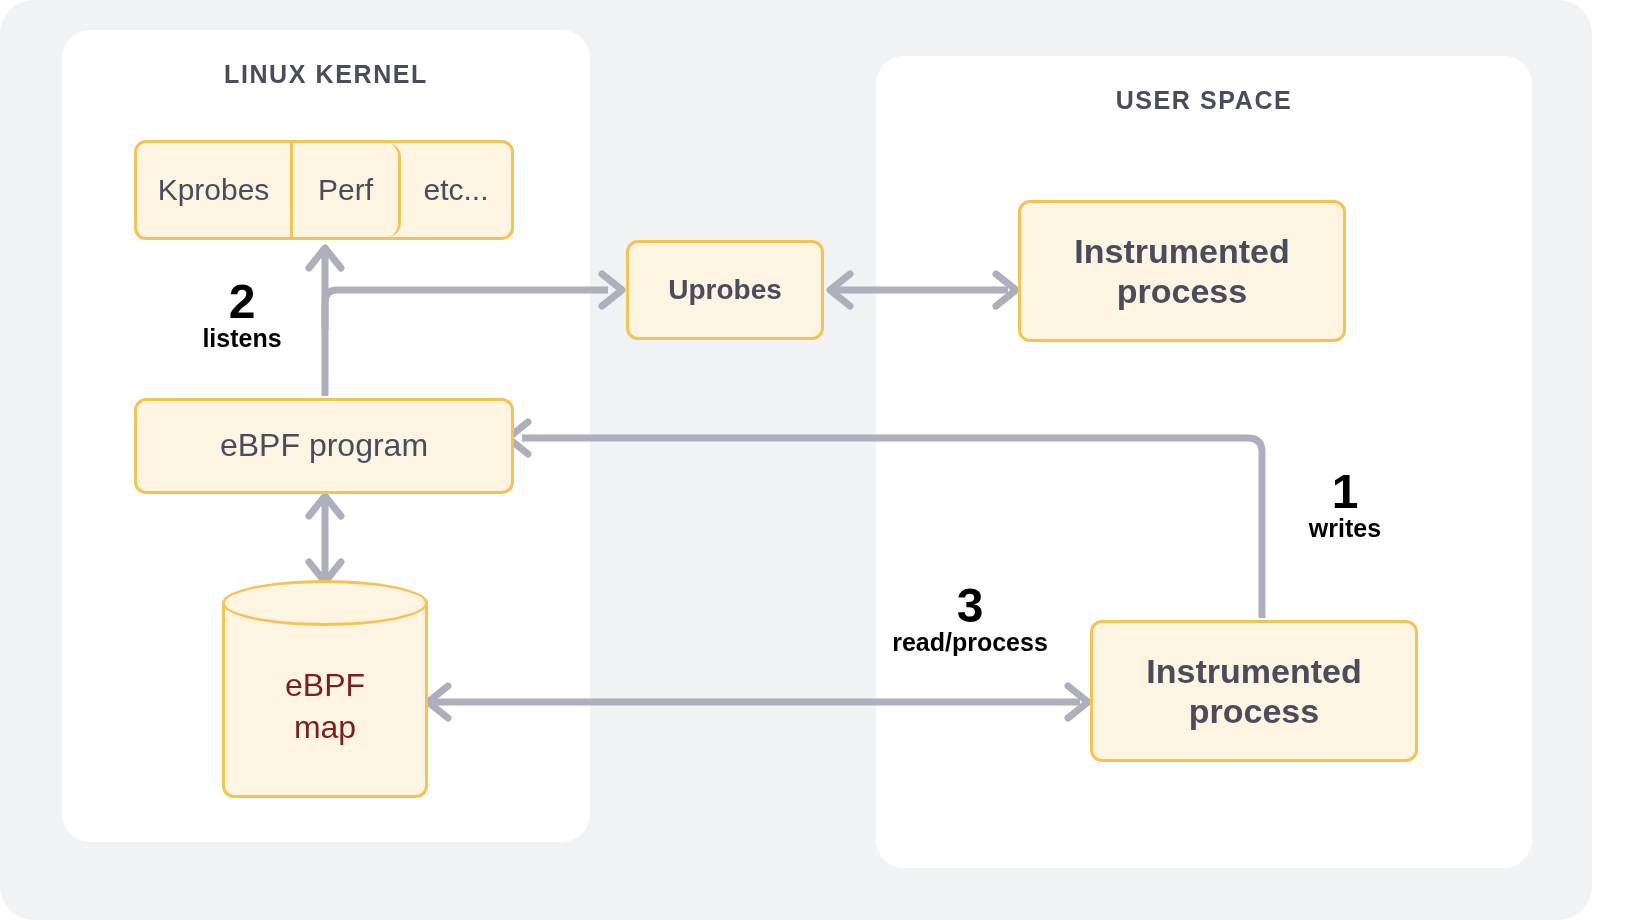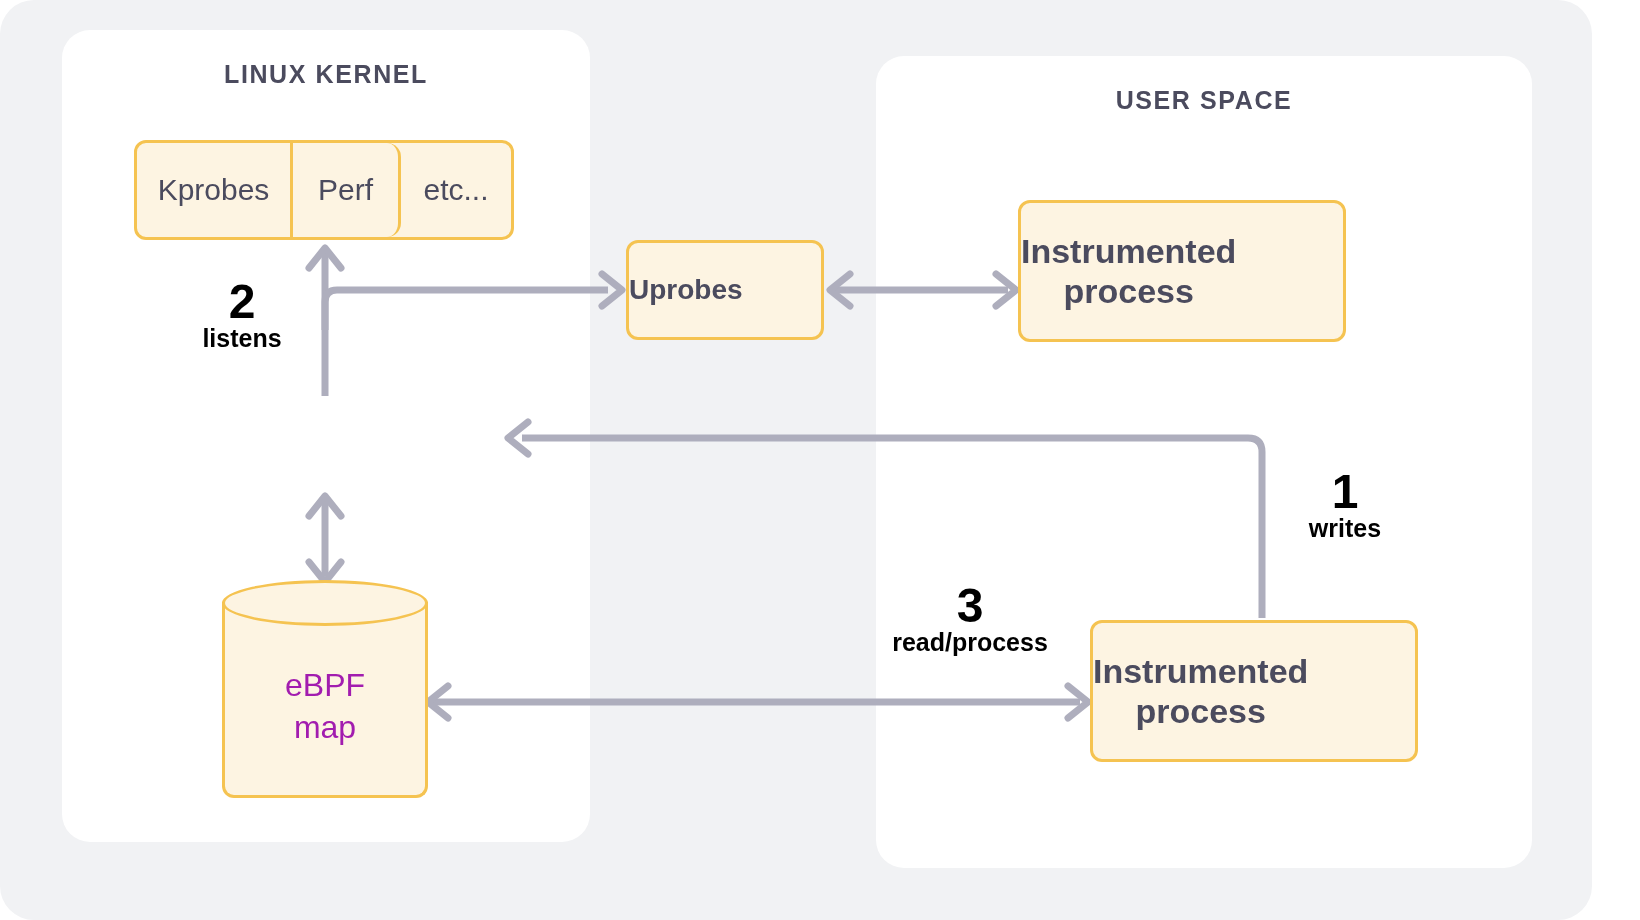--- a/index.html
+++ b/index.html
@@ -42,21 +42,21 @@
   }
 
   .node {
     position: absolute;
     background: #fdf4e2;
     border: 3px solid #f5c351;
     border-radius: 12px;
     box-sizing: border-box;
     display: flex;
     align-items: center;
-    justify-content: flex-start;
+    justify-content: center;
     text-align: center;
     color: #4b4b5e;
     line-height: 1.18;
   }
 
   #node-probes {
     left: 134px; top: 140px; width: 380px; height: 100px;
     padding: 0;
     display: flex;
     overflow: hidden;
@@ -119,21 +119,21 @@
     box-sizing: border-box;
   }
   #node-ebpf-map .cyl-label {
     position: absolute;
     left: 0; top: 52px; width: 100%; height: 150px;
     display: flex;
     align-items: center;
     justify-content: center;
     text-align: center;
     font-size: 32px;
-    color: #a21caf;
+    color: #7f1d1d;
     line-height: 1.3;
   }
 
   .step {
     position: absolute;
     text-align: center;
     color: #000000;
   }
   .step .num {
     font-size: 48px;
@@ -202,20 +202,21 @@
       <path d="M1068,686 L1088,702 L1068,718" stroke="#aeaebd" stroke-width="7" fill="none" stroke-linecap="round" stroke-linejoin="round"></path>
     </g>
   </svg>
 
   <div class="node" id="node-probes">
     <div class="probe-cell" id="probe-kprobes">Kprobes</div>
     <div class="probe-cell" id="probe-perf">Perf</div>
     <div class="probe-cell" id="probe-etc">etc...</div>
   </div>
 
+  <div class="node" id="node-ebpf-program">eBPF program</div>
 
   <div id="node-ebpf-map">
     <div class="cyl-body"></div>
     <div class="cyl-top"></div>
     <div class="cyl-label">
       <div>
         <div>eBPF</div>
         <div>map</div>
       </div>
     </div>

